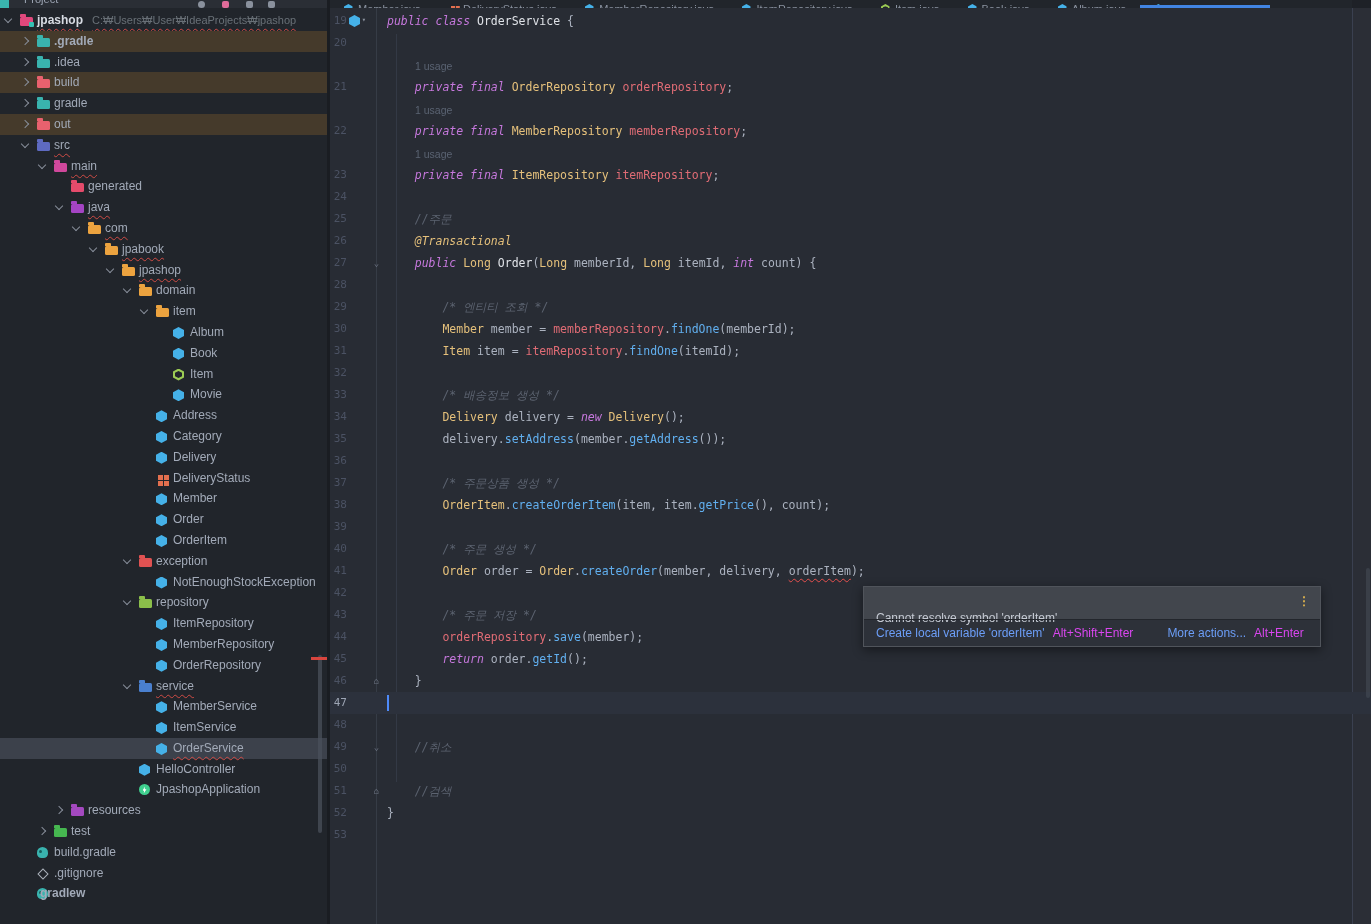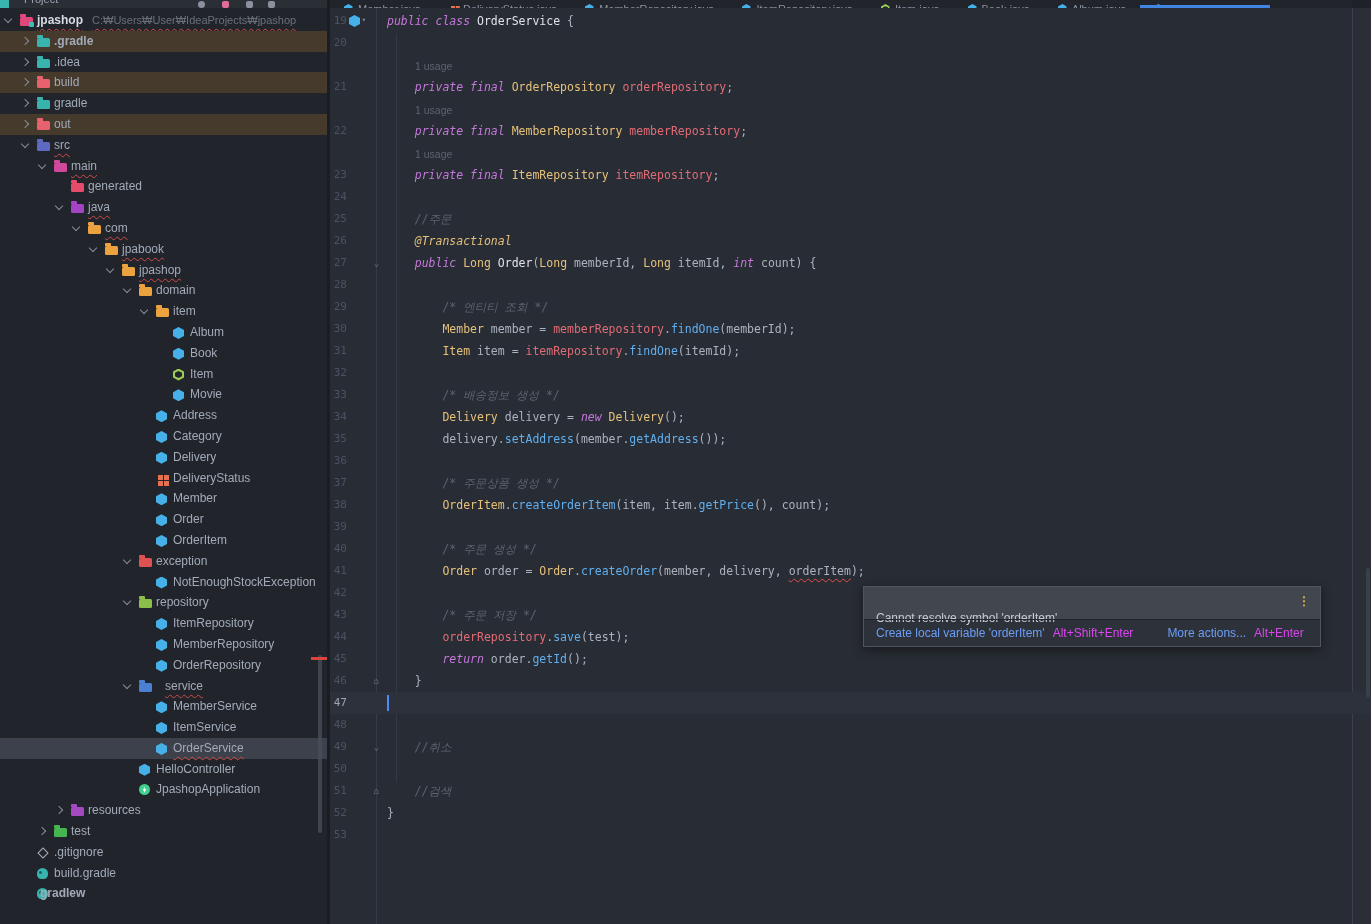--- a/index.html
+++ b/index.html
@@ -247,21 +247,21 @@
         <span class="ic ic-cube" style="--c: #45b1e8; left: 156px;"></span>
         <span class="tlabel" style="left: 173px;">MemberRepository</span>
       </div>
       <div class="trow">
         <span class="ic ic-cube" style="--c: #45b1e8; left: 156px;"></span>
         <span class="tlabel" style="left: 173px;">OrderRepository</span>
       </div>
       <div class="trow">
         <span class="chev exp" style="left: 123px;"></span>
         <span class="ic ic-folder" style="--c: #4a80cf; left: 139px;"></span>
-        <span class="tlabel err-label" style="left: 165px;">service</span>
+        <span class="tlabel err-label" style="left: 156px;">service</span>
       </div>
       <div class="trow">
         <span class="ic ic-cube" style="--c: #45b1e8; left: 156px;"></span>
         <span class="tlabel" style="left: 173px;">MemberService</span>
       </div>
       <div class="trow">
         <span class="ic ic-cube" style="--c: #45b1e8; left: 156px;"></span>
         <span class="tlabel" style="left: 173px;">ItemService</span>
       </div>
       <div class="trow selected">
@@ -280,26 +280,26 @@
         <span class="chev col" style="left: 55px;"></span>
         <span class="ic ic-folder" style="--c: #a449c0; left: 71px;"></span>
         <span class="tlabel" style="left: 88px;">resources</span>
       </div>
       <div class="trow">
         <span class="chev col" style="left: 38px;"></span>
         <span class="ic ic-folder" style="--c: #46b750; left: 54px;"></span>
         <span class="tlabel" style="left: 71px;">test</span>
       </div>
       <div class="trow">
+        <span class="ic ic-gradle" style="--c: #39b3ae; left: 37px;"></span>
+        <span class="tlabel" style="left: 54px;">build.gradle</span>
+      </div>
+      <div class="trow">
         <span class="ic ic-diamond" style="--c: #aab0ba; left: 37px;"></span>
         <span class="tlabel" style="left: 54px;">.gitignore</span>
-      </div>
-      <div class="trow">
-        <span class="ic ic-gradle" style="--c: #39b3ae; left: 37px;"></span>
-        <span class="tlabel" style="left: 54px;">build.gradle</span>
       </div>
       <div class="trow">
         <span class="ic ic-gradle" style="--c: #39b3ae; left: 37px;"></span>
         <span class="tlabel" style="left: 40px; font-weight: bold;">gradlew</span>
       </div>
     </div>
   <div id="tree-scroll-thumb"></div>
   <div id="tree-error-dash"></div>
 </div>
 
@@ -455,21 +455,21 @@
         </div>
         <div class="erow">
           <span class="num">42</span>
         </div>
         <div class="erow">
           <span class="num">43</span>
           <span class="code">        <span class="tk-cmt">/* 주문 저장 */</span></span>
         </div>
         <div class="erow">
           <span class="num">44</span>
-          <span class="code">        <span class="tk-fld">orderRepository</span><span class="tk-txt">.</span><span class="tk-mth">save</span><span class="tk-txt">(test);</span></span>
+          <span class="code">        <span class="tk-fld">orderRepository</span><span class="tk-txt">.</span><span class="tk-mth">save</span><span class="tk-txt">(member);</span></span>
         </div>
         <div class="erow">
           <span class="num">45</span>
           <span class="code">        <span class="tk-kw">return </span><span class="tk-txt">order.</span><span class="tk-mth">getId</span><span class="tk-txt">();</span></span>
         </div>
         <div class="erow">
           <span class="num">46</span>
           <span class="fold">⌂</span>
           <span class="code">    <span class="tk-txt">}</span></span>
         </div>

